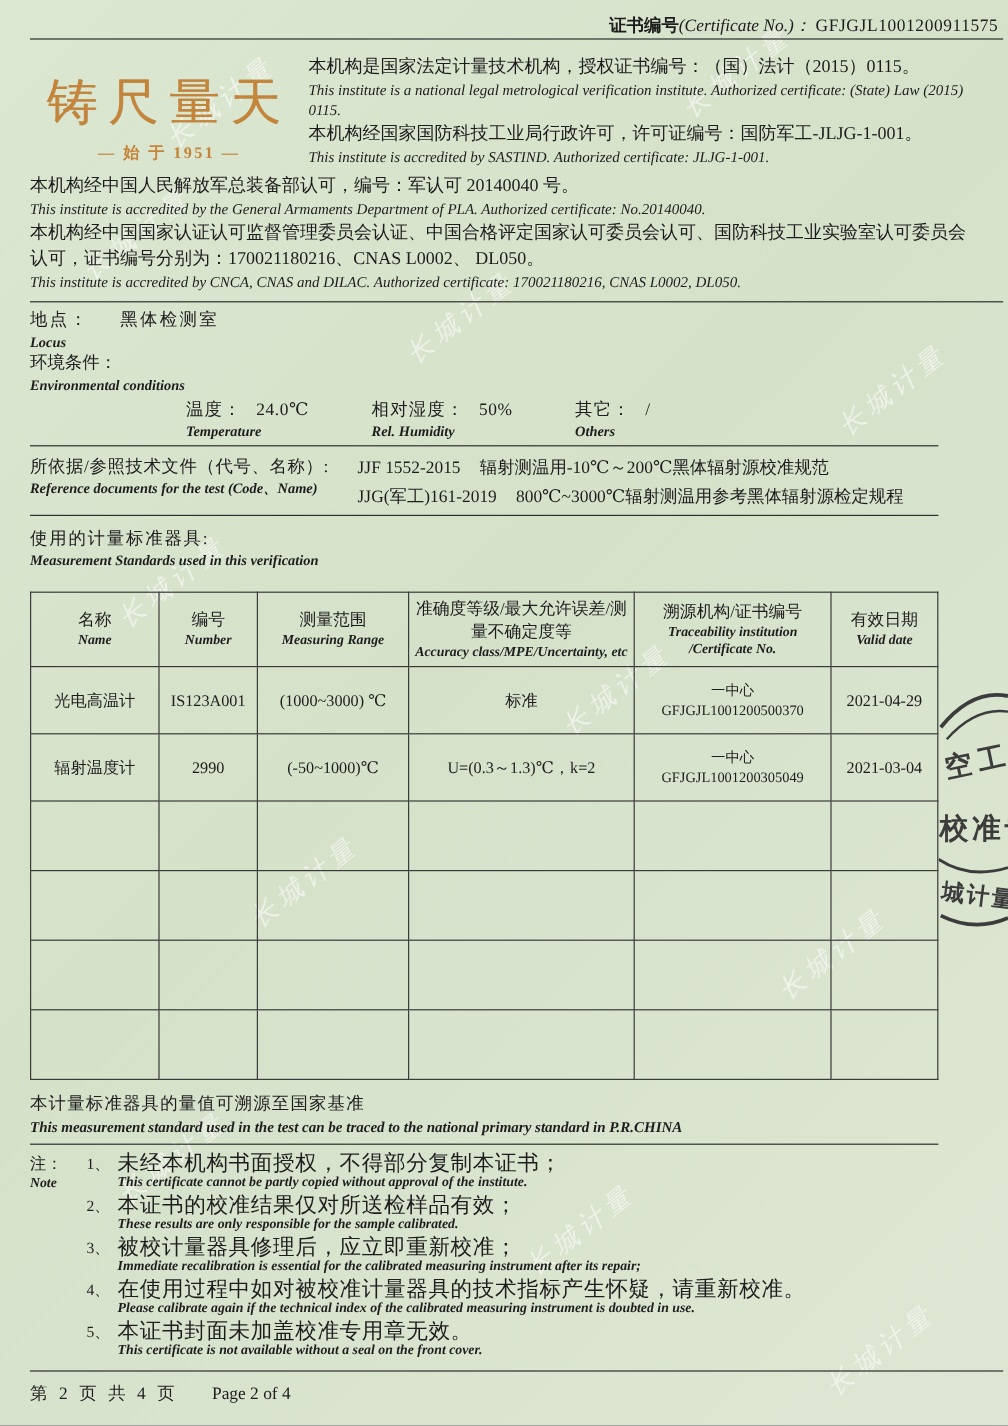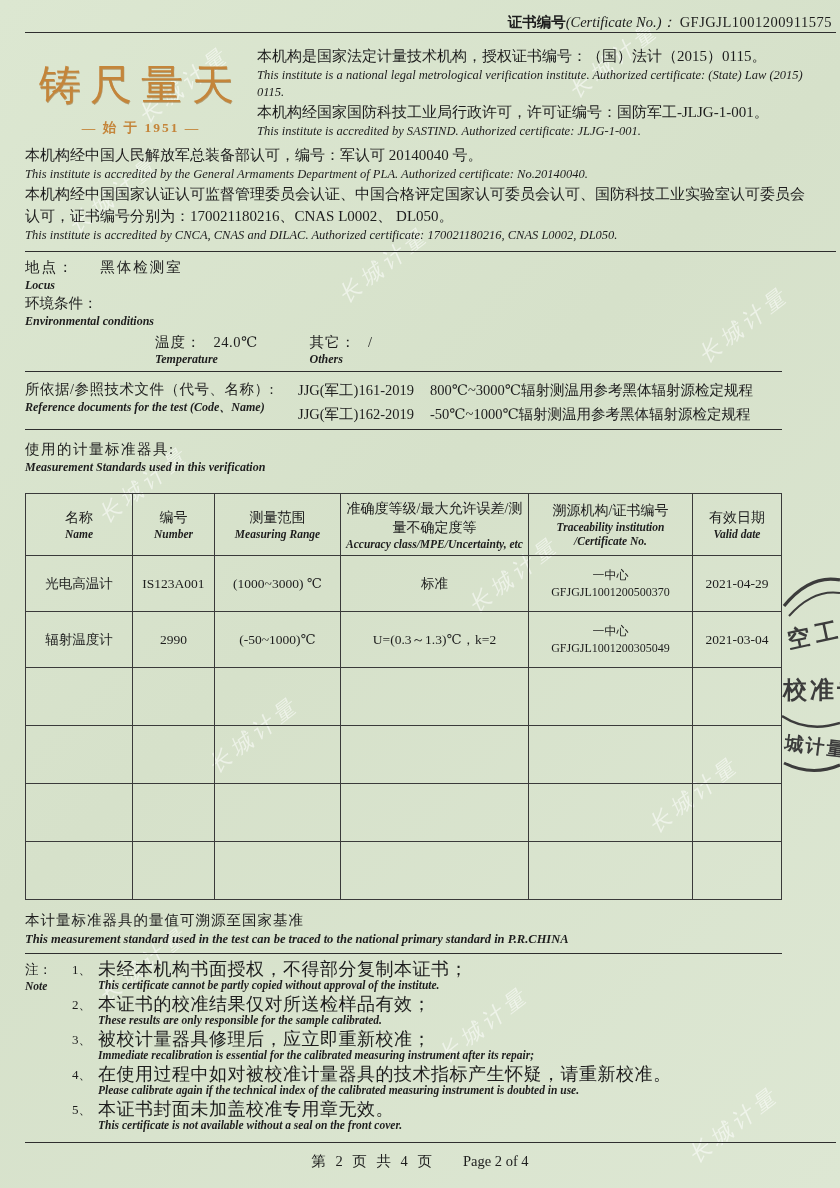--- a/index.html
+++ b/index.html
@@ -106,21 +106,21 @@
   .notes-label { width:47px; flex:none; }
   .notes-label .zh-line { font-size:13.5px; line-height:17px; }
   .notes-label .en-line { font-weight:bold; font-size:11.5px; }
   .note-item { display:flex; margin-bottom:3px; }
   .note-no { width:26px; flex:none; font-size:13px; line-height:17px; }
   .note-zh { font-size:18px; line-height:17px; letter-spacing:0.5px; }
   .note-en { font-size:11.5px; line-height:15px; font-style:italic; font-weight:bold; }
 
   
   .footer-line { margin-top:6px; }
-  .footer-text { width:790px; margin-top:9px; text-align:center; font-size:14.5px; }
+  .footer-text { width:790px; margin-top:9px; text-align:left; font-size:14.5px; }
   .footer-zh { letter-spacing:3px; margin-right:28px; }
 
   
   .stamp {
     position:absolute; right:0; top:566px; width:58px; height:212px;
     z-index:2; overflow:hidden; pointer-events:none;
   }
   .stamp svg text {
     fill:#3c3c3c;
     font-family:"Liberation Serif","DejaVu Serif",serif;
@@ -201,40 +201,46 @@
 
       <div class="env-row">
         <div class="env-group">
           <div class="line">
             <span>温度：</span><span class="env-val">24.0℃</span>
           </div>
           <div class="en-label">Temperature</div>
         </div>
         <div class="env-group">
           <div class="line">
+            <span>相对湿度：</span><span class="env-val">50%</span>
+          </div>
+          <div class="en-label">Rel. Humidity</div>
+        </div>
+        <div class="env-group">
+          <div class="line">
             <span>其它：</span><span class="env-val">/</span>
           </div>
           <div class="en-label">Others</div>
         </div>
       </div>
     </div>
 
     <hr class="rule rule-mid" style="margin-top:4px;">
 
     <div class="ref-row">
       <div class="ref-label">
         <div class="zh-line">所依据/参照技术文件（代号、名称）:</div>
         <div class="en-label">Reference documents for the test (Code、Name)</div>
       </div>
       <div class="ref-docs">
         <div class="ref-doc">
+          <span class="ref-code">JJF 1552-2015</span><span>辐射测温用-10℃～200℃黑体辐射源校准规范</span>
+        </div>
+        <div class="ref-doc">
           <span class="ref-code">JJG(军工)161-2019</span><span>800℃~3000℃辐射测温用参考黑体辐射源检定规程</span>
-        </div>
-        <div class="ref-doc">
-          <span class="ref-code">JJG(军工)162-2019</span><span>-50℃~1000℃辐射测温用参考黑体辐射源检定规程</span>
         </div>
       </div>
     </div>
 
     <hr class="rule rule-mid" style="margin-top:3px;">
 
     <div class="std-heading">
       <div class="zh-line">使用的计量标准器具:</div>
       <div class="en-label">Measurement Standards used in this verification</div>
     </div>

